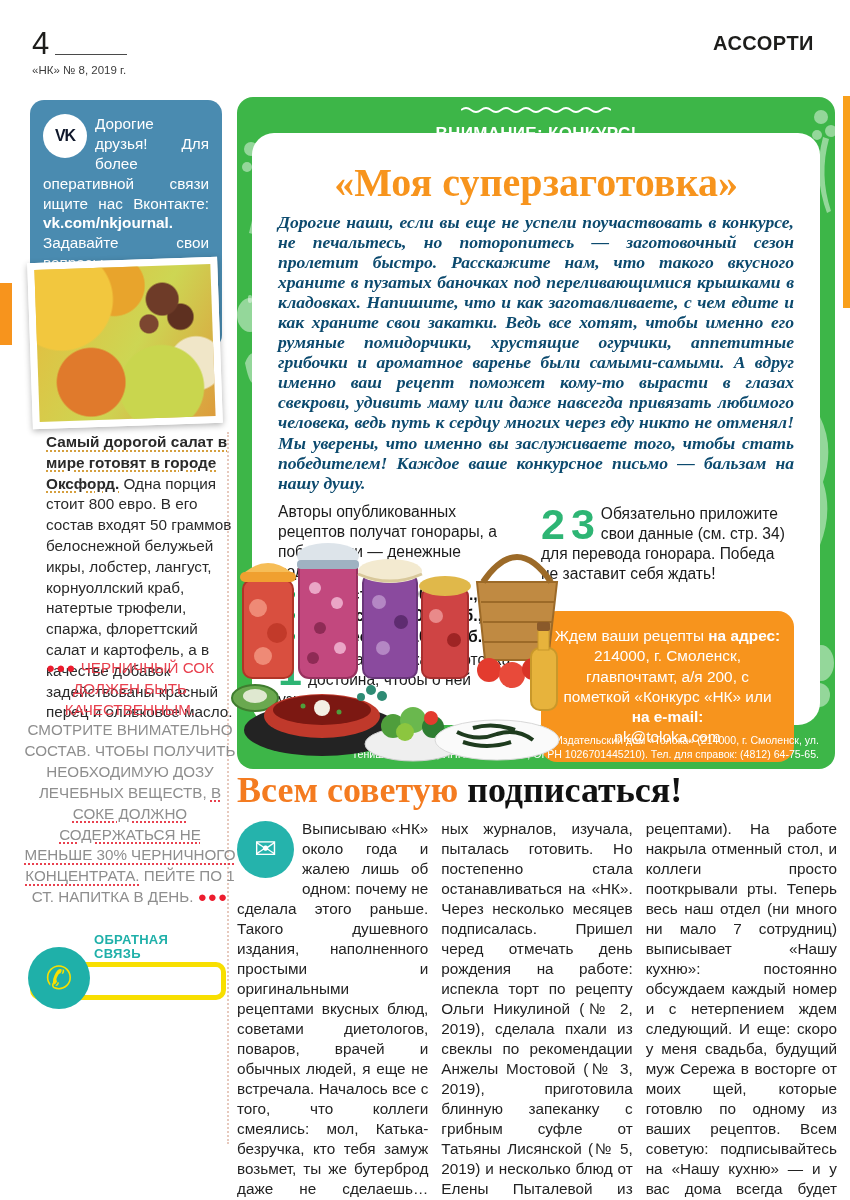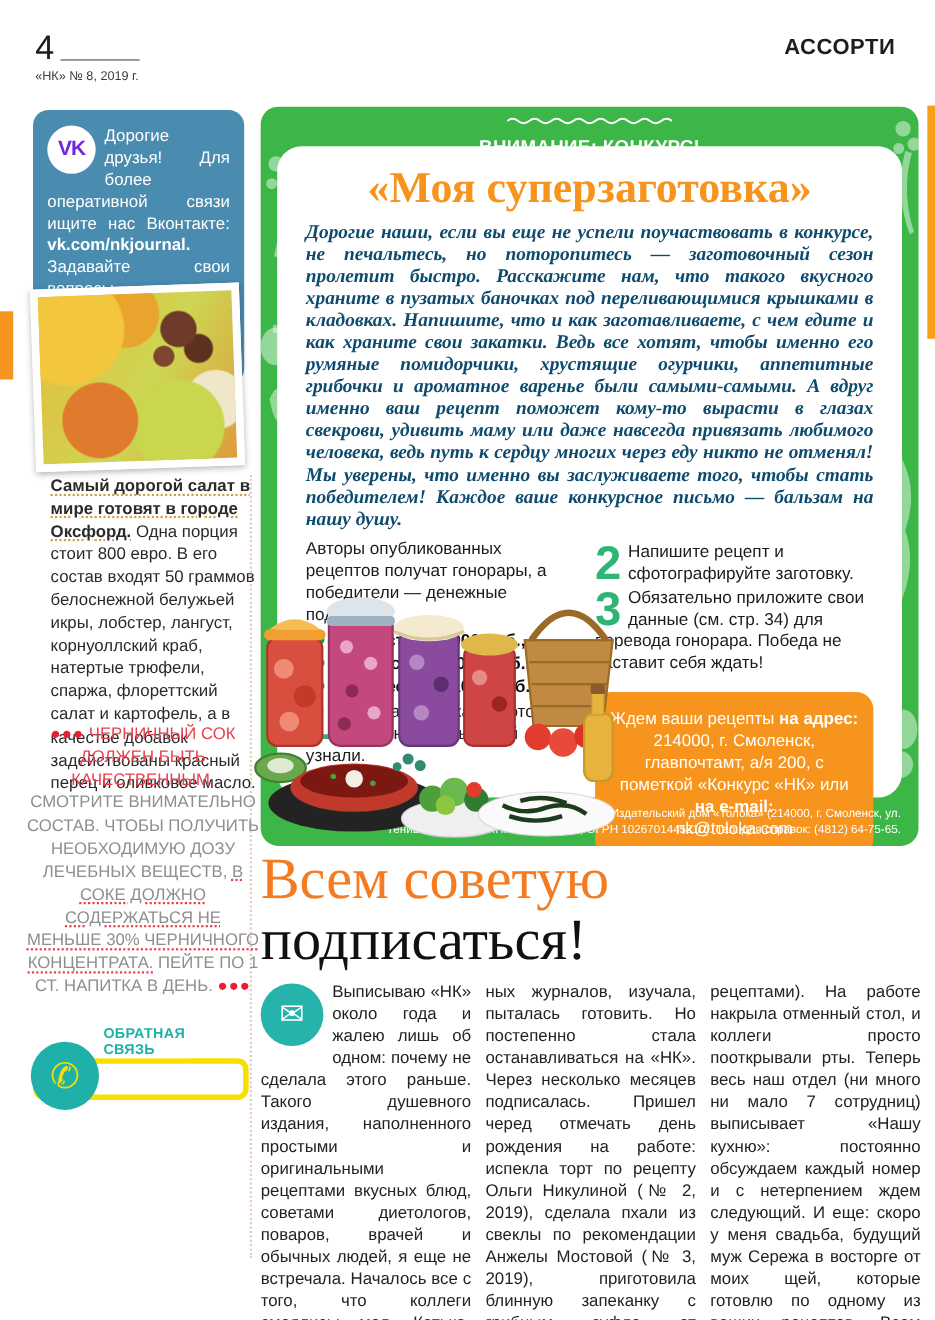--- a/index.html
+++ b/index.html
@@ -12,21 +12,21 @@
   .folio-num { font-size:31px; line-height:1; color:#1d1d1b; }
   .folio-rule { width:72px; height:0; border-bottom:1.5px solid #4a4a4a; margin:0 0 4px 6px; }
   .folio-issue { font-size:11.5px; color:#3c3c3c; margin-top:5px; }
   .section-head { position:absolute; right:36px; top:32px; font-size:20px; font-weight:bold; letter-spacing:.5px; color:#1d1d1b; }
   .strip-left { position:absolute; left:0; top:283px; width:12px; height:62px; background:#f7941d; }
   .strip-right { position:absolute; right:0; top:96px; width:7px; height:212px; background:#f9a01b; }
   .divider-dotted { position:absolute; left:227px; top:432px; height:712px; border-left:2px dotted #e7c9bd; }
 
   
   .vk-box { position:absolute; left:30px; top:100px; width:192px; min-height:222px; background:#4a8bb0; border-radius:14px; padding:14px 13px 16px; color:#fff; font-size:15.3px; line-height:1.3; text-align:justify; }
-  .vk-circle { float:left; width:44px; height:44px; border-radius:50%; background:#fff; color:#6d28d9; display:flex; align-items:center; justify-content:center; font-weight:800; font-size:19px; letter-spacing:-1px; margin:0 8px 3px 0; }
+  .vk-circle { float:left; width:44px; height:44px; border-radius:50%; background:#fff; color:#0f172a; display:flex; align-items:center; justify-content:center; font-weight:800; font-size:16px; letter-spacing:-1px; margin:0 8px 3px 0; }
   .vk-link { font-weight:bold; }
 
   .salad-photo { position:absolute; left:30px; top:260px; width:190px; height:166px; background:#fff; border:7px solid #fff; box-shadow:0 2px 6px rgba(0,0,0,.3); transform:rotate(-2deg); z-index:2; }
   .salad-photo .ph { width:100%; height:100%;
     background:
       radial-gradient(circle at 72% 22%, #6e3b28 0 9%, transparent 10%),
       radial-gradient(circle at 82% 34%, #5e3020 0 7%, transparent 8%),
       radial-gradient(circle at 64% 38%, #7c4630 0 6%, transparent 7%),
       radial-gradient(circle at 15% 20%, #f2c73e 0 26%, transparent 27%),
       radial-gradient(circle at 45% 12%, #e8a42c 0 18%, transparent 19%),
@@ -44,44 +44,44 @@
   .juice-note .dotted-u { text-decoration:underline dotted #e8404e 2px; text-underline-offset:3px; }
 
   .feedback { position:absolute; left:30px; top:928px; width:196px; }
   .fb-box { position:relative; border:5px solid #f8df00; border-radius:10px; margin-top:34px; padding:14px 10px 14px 13px; font-size:14.6px; line-height:1.33; color:#5a5a5a; text-align:justify; }
   .fb-icon { float:left; width:62px; height:62px; border-radius:50%; background:#1fb0a9; color:#f8df00; display:flex; align-items:center; justify-content:center; font-size:32px; margin:-34px 8px 2px -20px; }
   .fb-title { position:absolute; top:-34px; left:54px; background:#fff; padding:0 5px 2px; color:#1fb0a9; font-weight:800; font-size:13px; line-height:1.05; letter-spacing:.3px; }
 
   
   .contest { position:absolute; left:237px; top:97px; width:598px; height:672px; background:#3db648; border-radius:16px; overflow:hidden; }
   .banner { position:absolute; top:9px; left:0; right:0; display:flex; align-items:center; justify-content:center; gap:10px; color:#fff; font-weight:bold; font-size:17px; letter-spacing:.3px;flex-direction:column; }
-  .panel { position:absolute; left:15px; top:36px; width:568px; height:592px; background:#fff; border-radius:22px; padding:16px 26px 0; }
+  .panel { position:absolute; left:15px; top:36px; width:568px; height:592px; background:#fff; border-radius:22px; padding:28px 26px 0; }
   .contest-title { text-align:center; font-family:"Liberation Serif", serif; font-weight:bold; font-size:40px; color:#f7941d; line-height:1.1; }
   .contest-intro { margin-top:7px; font-family:"Liberation Serif", serif; font-style:italic; font-weight:700; font-size:17.6px; line-height:1.14; color:#0c4a6e; text-align:justify; }
   .cols { display:flex; gap:16px; margin-top:9px; }
   .col-l { flex:0 0 247px; }
   .col-r { flex:1; }
   .gtext { font-size:15.6px; line-height:1.28; color:#1b1b1b; }
   .prize-list { margin:4px 0 2px 10px; }
   .prize-item { display:flex; align-items:baseline; font-weight:bold; font-size:15.8px; line-height:1.32; color:#111; }
   .prize-dot { width:7px; height:7px; border-radius:50%; background:#00a651; margin-right:6px; flex:0 0 auto; position:relative; top:-2px; }
   .step { margin-top:2px; }
   .step-num { float:left; font-weight:bold; font-size:43px; line-height:.82; color:#2eb574; margin:3px 6px 0 0; }
-  .addr-box { margin-top:16px; background:#f7941d; border-radius:16px; color:#fff; text-align:center; padding:15px 12px; font-size:15.4px; line-height:1.3; }
+  .addr-box { margin-top:28px; background:#f7941d; border-radius:16px; color:#fff; text-align:center; padding:15px 12px; font-size:15.4px; line-height:1.3; }
   .addr-box b { font-weight:bold; }
   .addr-email { display:block; }
   .organizer { position:absolute; right:16px; bottom:7px; width:468px; text-align:right; color:#fff; font-size:10.6px; line-height:1.3; }
   .decor { position:absolute; pointer-events:none; }
 
   
   .preserves { position:absolute; left:225px; top:518px; width:342px; height:254px; z-index:5; }
 
   
   .letter { position:absolute; left:237px; top:772px; width:600px; }
-  .letter-title { font-family:"Liberation Serif", serif; font-weight:normal; font-size:53px; line-height:1.05; }
+  .letter-title { font-family:"Liberation Serif", serif; font-weight:bold; font-size:36px; line-height:1.05; }
   .letter-title .accent { color:#f47b20; }
   .letter-title .rest { color:#111; }
   .letter-cols { display:flex; gap:13px; margin-top:9px; }
   .letter-col { flex:1; font-size:15.3px; line-height:1.31; text-align:justify; color:#222; }
   .env-circle { float:left; width:57px; height:57px; border-radius:50%; background:#25b3ac; color:#fff; display:flex; align-items:center; justify-content:center; font-size:27px; margin:2px 8px 3px 0; }
 </style>
 </head>
 <body>
 
 <div class="folio">
@@ -192,21 +192,20 @@
             </div>
         </div>
         <div class="step">
           <span class="step-num">1</span>
           <span class="gtext">Подумайте, какая заготовка достойна, чтобы о ней узнали.</span>
         </div>
       </div>
       <div class="col-r">
         <div class="step">
           <span class="step-num">2</span>
-          <span class="gtext">Напишите рецепт и сфотографируйте заготовку.</span>
         </div>
         <div class="step">
           <span class="step-num">3</span>
           <span class="gtext">Обязательно приложите свои данные (см. стр. 34) для перевода гонорара. Победа не заставит себя ждать!</span>
         </div>
         <div class="addr-box">
           <span>Ждем ваши рецепты </span><b>на адрес:</b><span> 214000, г. Смоленск, главпочтамт, а/я 200, с пометкой «Конкурс «НК» или </span><b>на e-mail:</b>
           <span class="addr-email">nk@toloka.com</span>
         </div>
 

